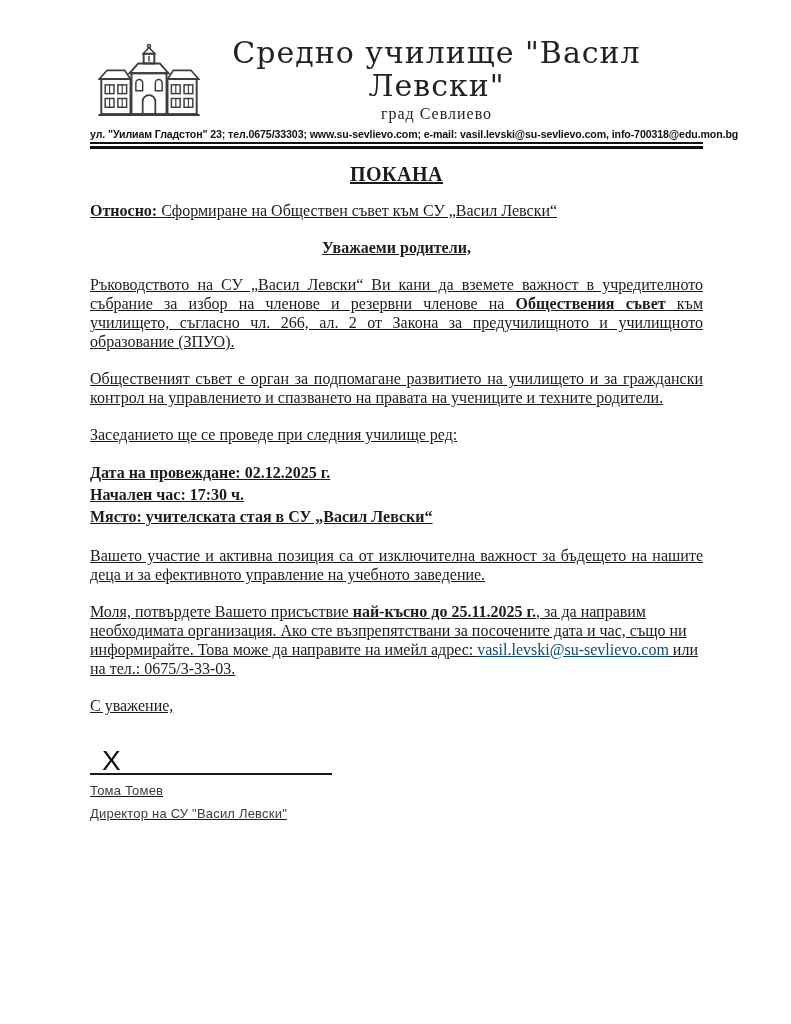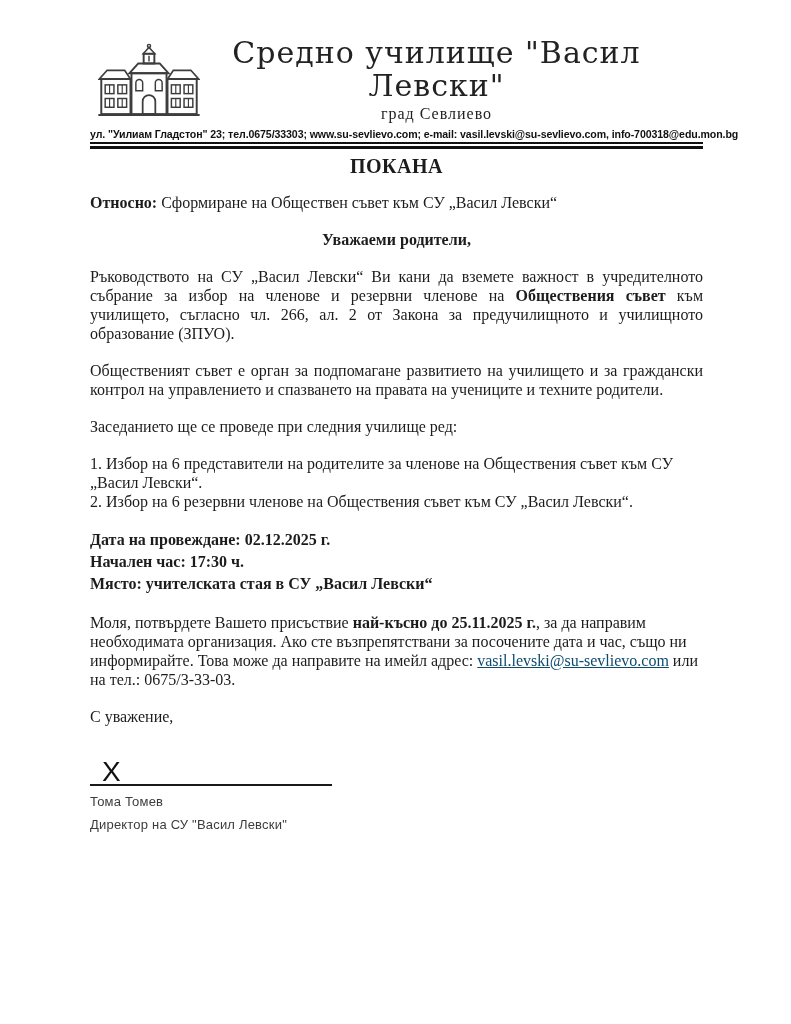--- a/index.html
+++ b/index.html
@@ -45,21 +45,21 @@
     margin-top: 5px;
   }
   .double-rule {
     margin-top: 2px;
     height: 2px;
     border-top: 2px solid #111;
     border-bottom: 3px solid #111;
   }
 
   
-  .letter { margin-top: 8px; font-size: 16px; line-height: 19px; }
+  .letter { margin-top: 16px; font-size: 16px; line-height: 19px; text-decoration: underline; }
   .title {
     text-align: center;
     font-size: 20px;
     font-weight: bold;
     margin: 8px 0 17px 0;
     letter-spacing: 0.5px;
   }
   .letter p { margin: 0 0 18px 0; }
   .bold { font-weight: bold; text-align: center; }
   .justify { text-align: justify; }
@@ -158,31 +158,28 @@
     <p><span class="bold">Относно:</span> <span>Сформиране на Обществен съвет към СУ „Васил Левски“</span></p>
 
     <p class="bold">Уважаеми родители,</p>
 
     <p class="justify"><span>Ръководството на СУ „Васил Левски“ Ви кани да вземете важност в учредителното събрание за избор на членове и резервни членове на </span><span class="bold">Обществения съвет</span><span> към училището, съгласно чл. 266, ал. 2 от Закона за предучилищното и училищното образование (ЗПУО).</span></p>
 
     <p class="justify">Общественият съвет е орган за подпомагане развитието на училището и за граждански контрол на управлението и спазването на правата на учениците и техните родители.</p>
 
     <p>Заседанието ще се проведе при следния училище ред:</p>
 
-    <div class="agenda">
-      <div class="agenda-item">1. Избор на 6 представители на родителите за членове на Обществения съвет към СУ „Васил Левски“.</div>
-      <div class="agenda-item">2. Избор на 6 резервни членове на Обществения съвет към СУ „Васил Левски“.</div>
-    </div>
 
     <div class="details">
       <div>Дата на провеждане: 02.12.2025 г.</div>
       <div>Начален час: 17:30 ч.</div>
       <div>Място: учителската стая в СУ „Васил Левски“</div>
     </div>
 
+    <p class="justify">Вашето участие и активна позиция са от изключителна важност за бъдещето на нашите деца и за ефективното управление на учебното заведение.</p>
 
     <p><span>Моля, потвърдете Вашето присъствие </span><span class="bold">най-късно до 25.11.2025 г.</span><span>, за да направим необходимата организация. Ако сте възпрепятствани за посочените дата и час, също ни информирайте. Това може да направите на имейл адрес: </span><a class="email-link" href="#">vasil.levski@su-sevlievo.com</a><span> или на тел.: 0675/3-33-03.</span></p>
 
     <p class="closing">С уважение,</p>
 
     <div class="signature-block">
       <div class="sig-line"><span class="sig-x">X</span></div>
       <div class="sig-name">Тома Томев</div>
       <div class="sig-title">Директор на СУ "Васил Левски"</div>
     </div>

